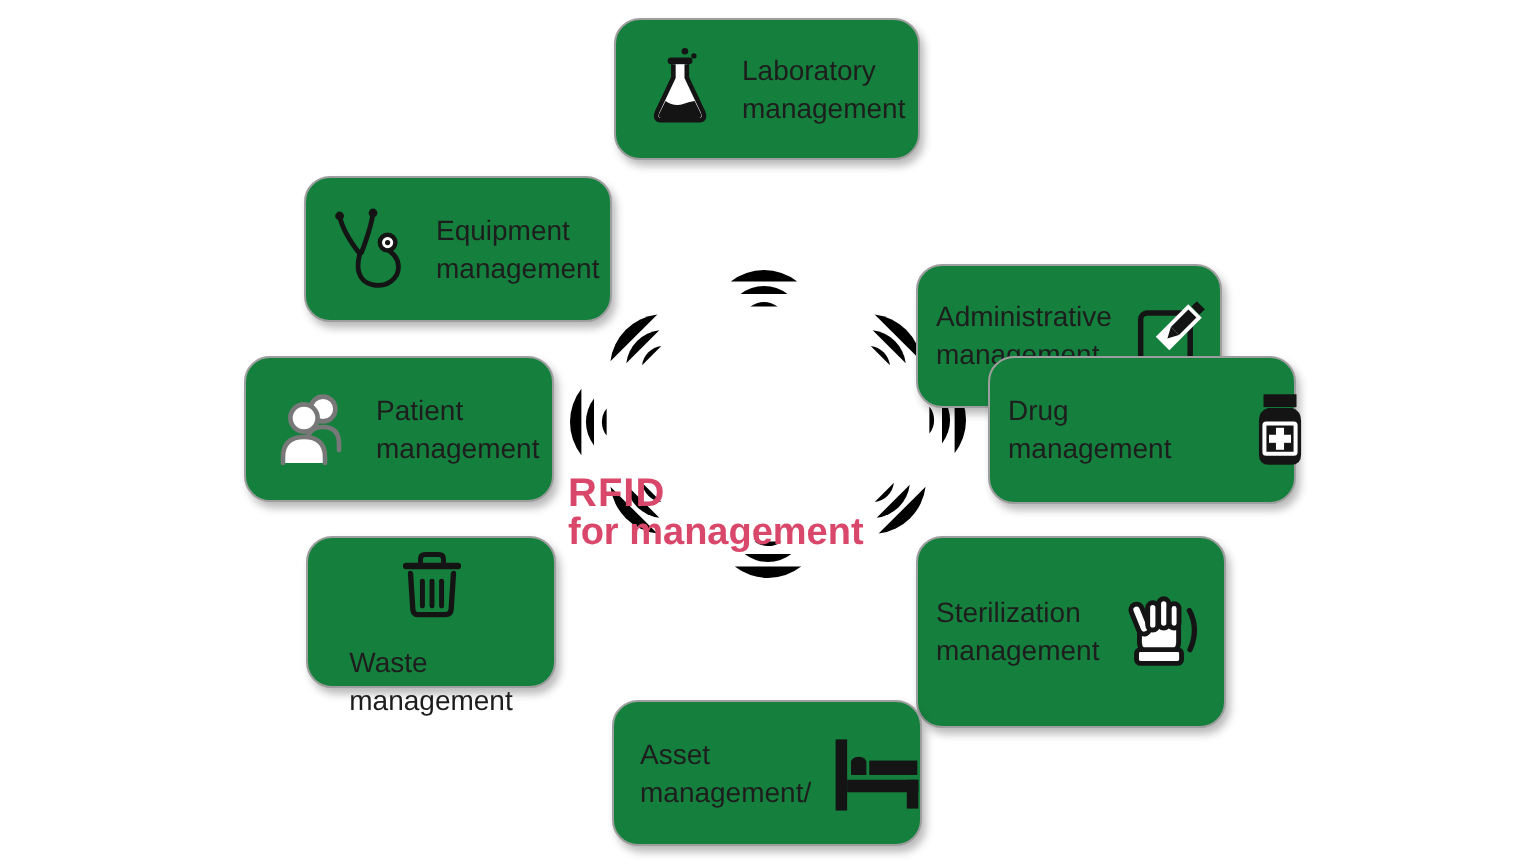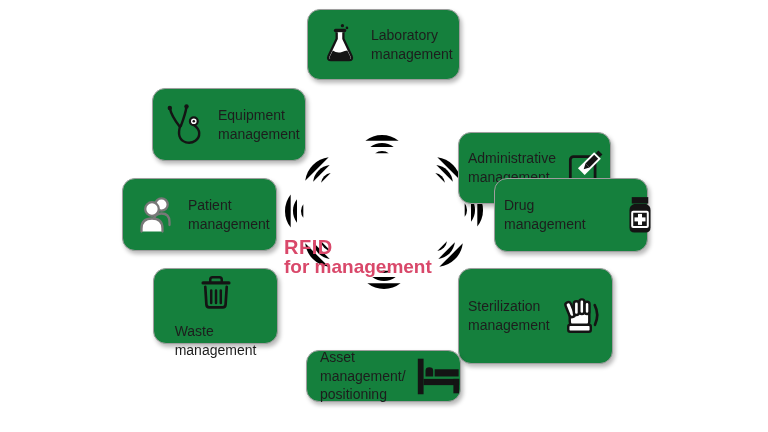--- a/index.html
+++ b/index.html
@@ -177,25 +177,24 @@
           </g>
         <rect x="17.2" y="8.5" width="5.2" height="14" rx="2.6"></rect>
         <rect x="22.8" y="6.5" width="5.2" height="15" rx="2.6"></rect>
         <rect x="28.2" y="9" width="5" height="12.5" rx="2.5"></rect>
         <rect x="11.5" y="32.5" width="23" height="7" rx="2"></rect>
         <path d="M38.5 12.5 Q 43.5 22 38.8 32.5" fill="none" stroke-width="2.7" stroke-linecap="round"></path>
       </g>
     </svg>
   </div>
 
-  <div class="node icon-right" style="left:306px;top:350px;width:155px;height:52px;padding-left:13px;">
+  <div class="node icon-right" style="left:306px;top:350px;width:155px;height:73px;padding-left:13px;">
     <div class="label">
       <span>Asset</span>
         <span>management/</span>
-        <span>positioning</span>
     </div>
     <svg class="icn" width="50" height="44" viewBox="0 0 52 44">
       <rect x="5" y="4" width="6" height="37" fill="#141414"></rect>
       <path d="M13 22.5 V 16.5 Q 13 13 17 13 Q 21 13 21 16.5 V 22.5 Z" fill="#141414"></path>
       <rect x="22.5" y="15" width="25" height="7.5" fill="#141414"></rect>
       <rect x="11" y="25" width="37" height="6.5" fill="#141414"></rect>
       <rect x="42" y="25" width="6" height="15" fill="#141414"></rect>
     </svg>
   </div>
 

